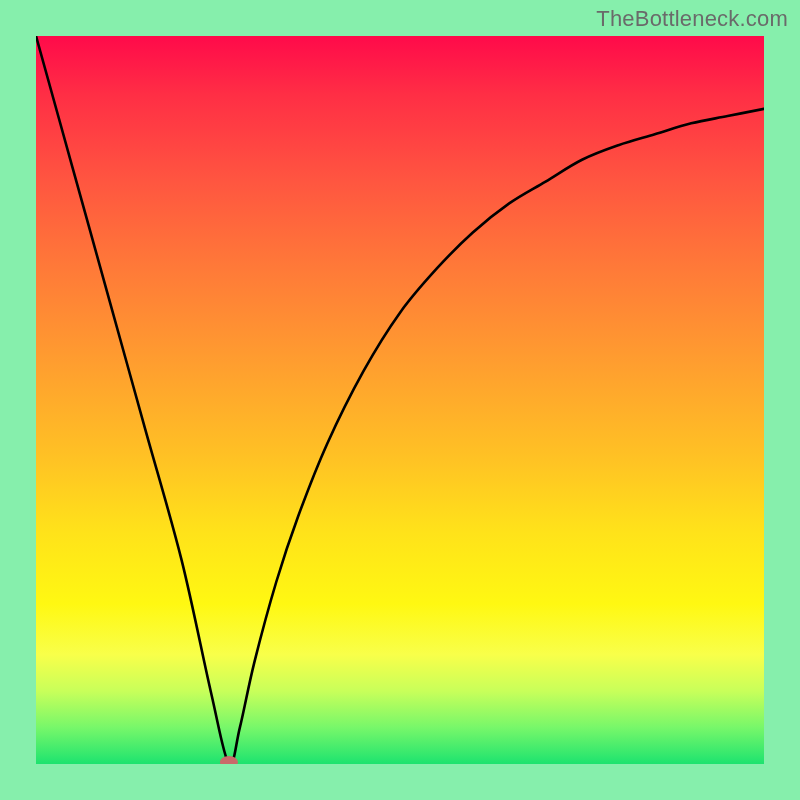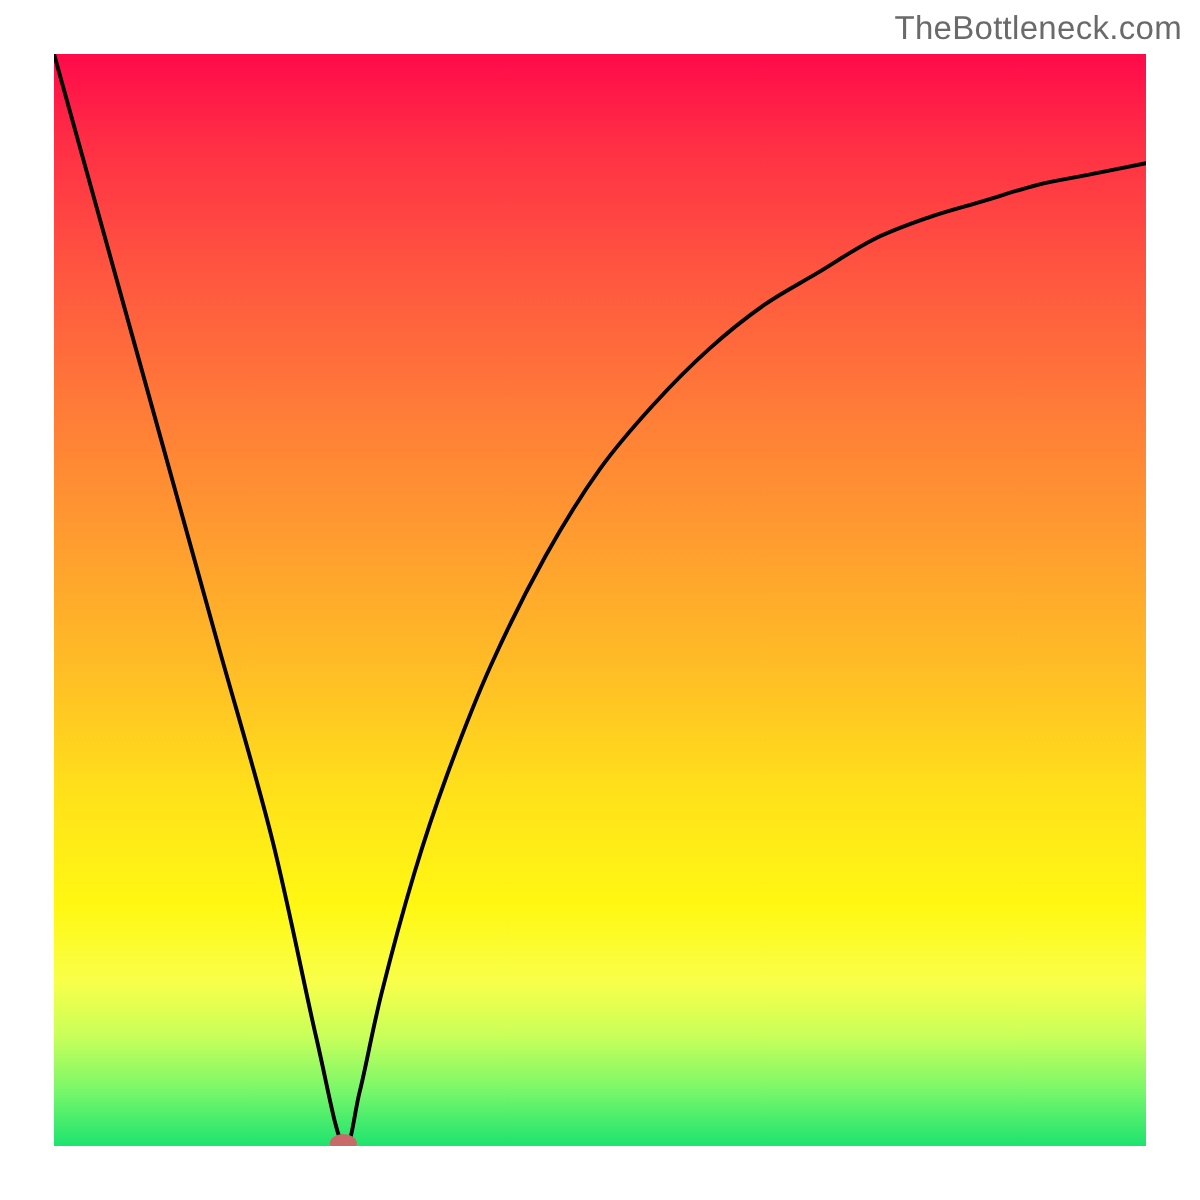--- a/index.html
+++ b/index.html
@@ -8,21 +8,21 @@
     width: 800px;
     height: 800px;
     overflow: hidden;
     background: #000;
     font-family: Arial, Helvetica, sans-serif;
   }
   .frame {
     position: relative;
     width: 800px;
     height: 800px;
-    background: #ffffff;
+    background: #86efac;
   }
   .plot-area {
     position: absolute;
     left: 36px;
     top: 36px;
     width: 728px;
     height: 728px;
     
     background: linear-gradient(
       to bottom,

